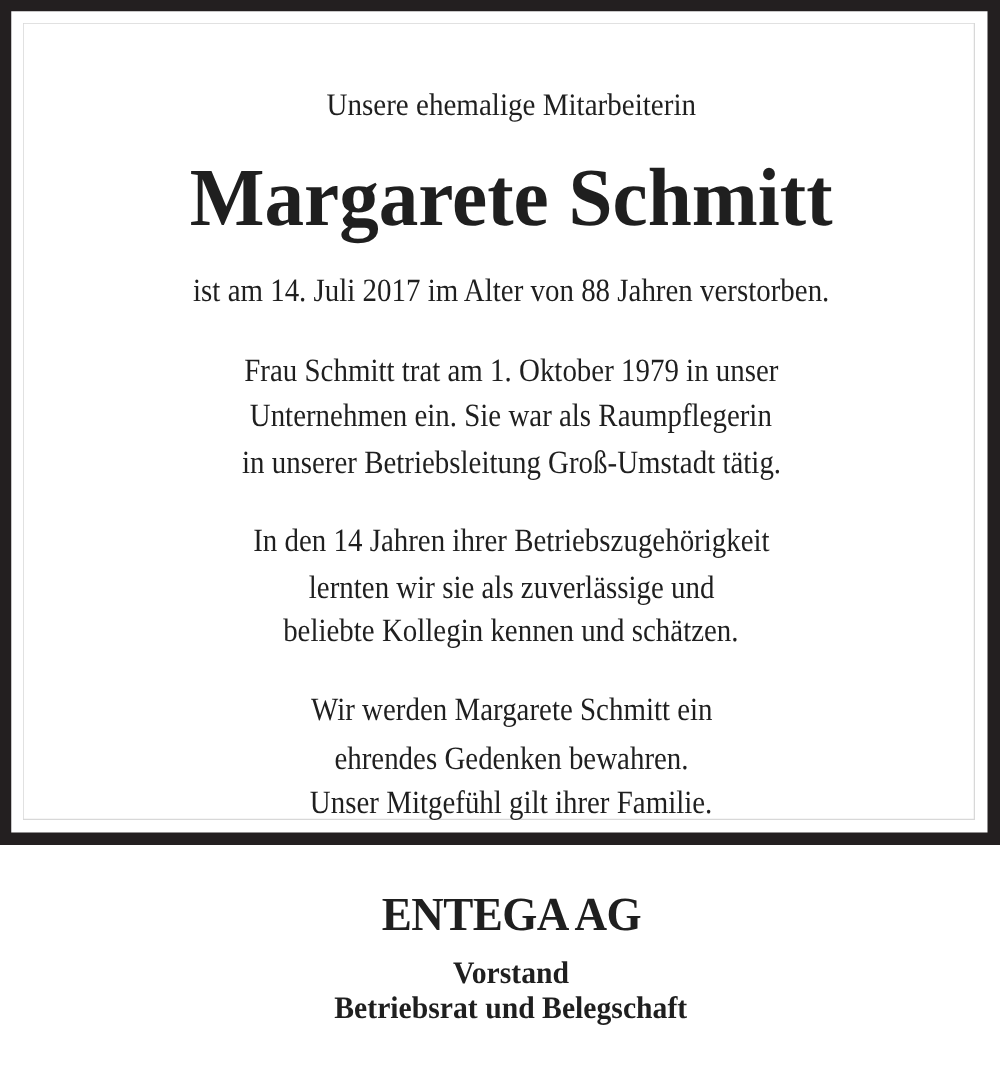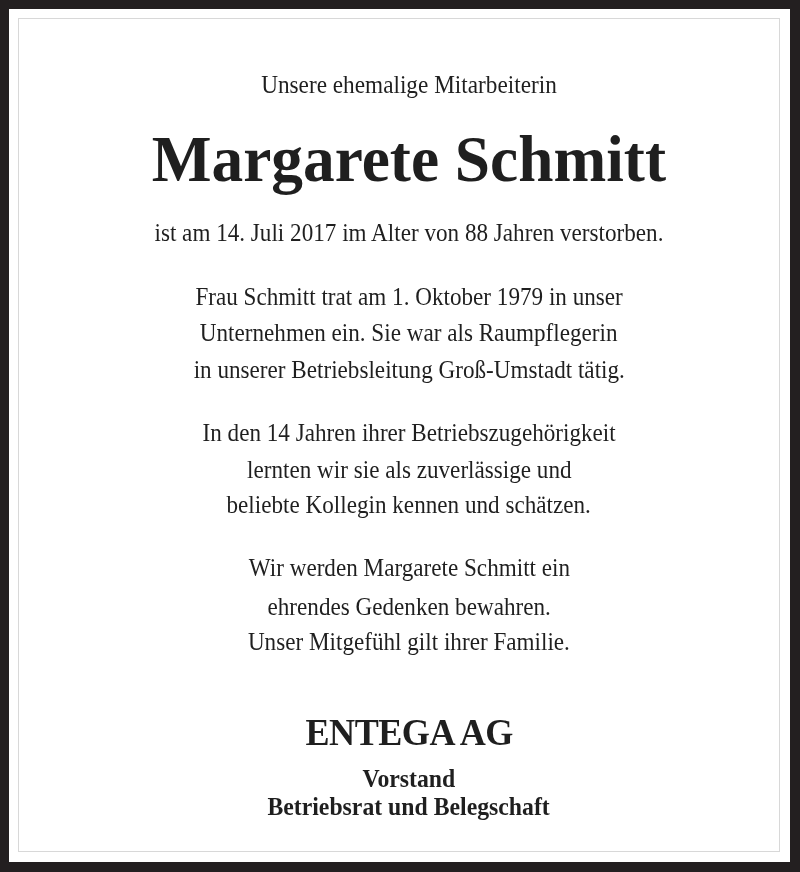--- a/index.html
+++ b/index.html
@@ -11,21 +11,21 @@
       width: 800px;
       height: 872px;
       position: relative;
       overflow: hidden;
       font-family: "Liberation Serif", "DejaVu Serif", serif;
       color: #1f1f1f;
     }
     .frame {
       position: absolute;
       left: 0; top: 0;
-      width: 800px; height: 872px;
+      width: 800px; height: 676px;
       box-sizing: border-box;
       border-style: solid;
       border-color: #231f20;
       border-width: 9px 10px 10px 9px;
       background: #ffffff;
     }
     .inner-edge {
       position: absolute;
       left: 9px; top: 9px;
       right: 10px; bottom: 10px;

